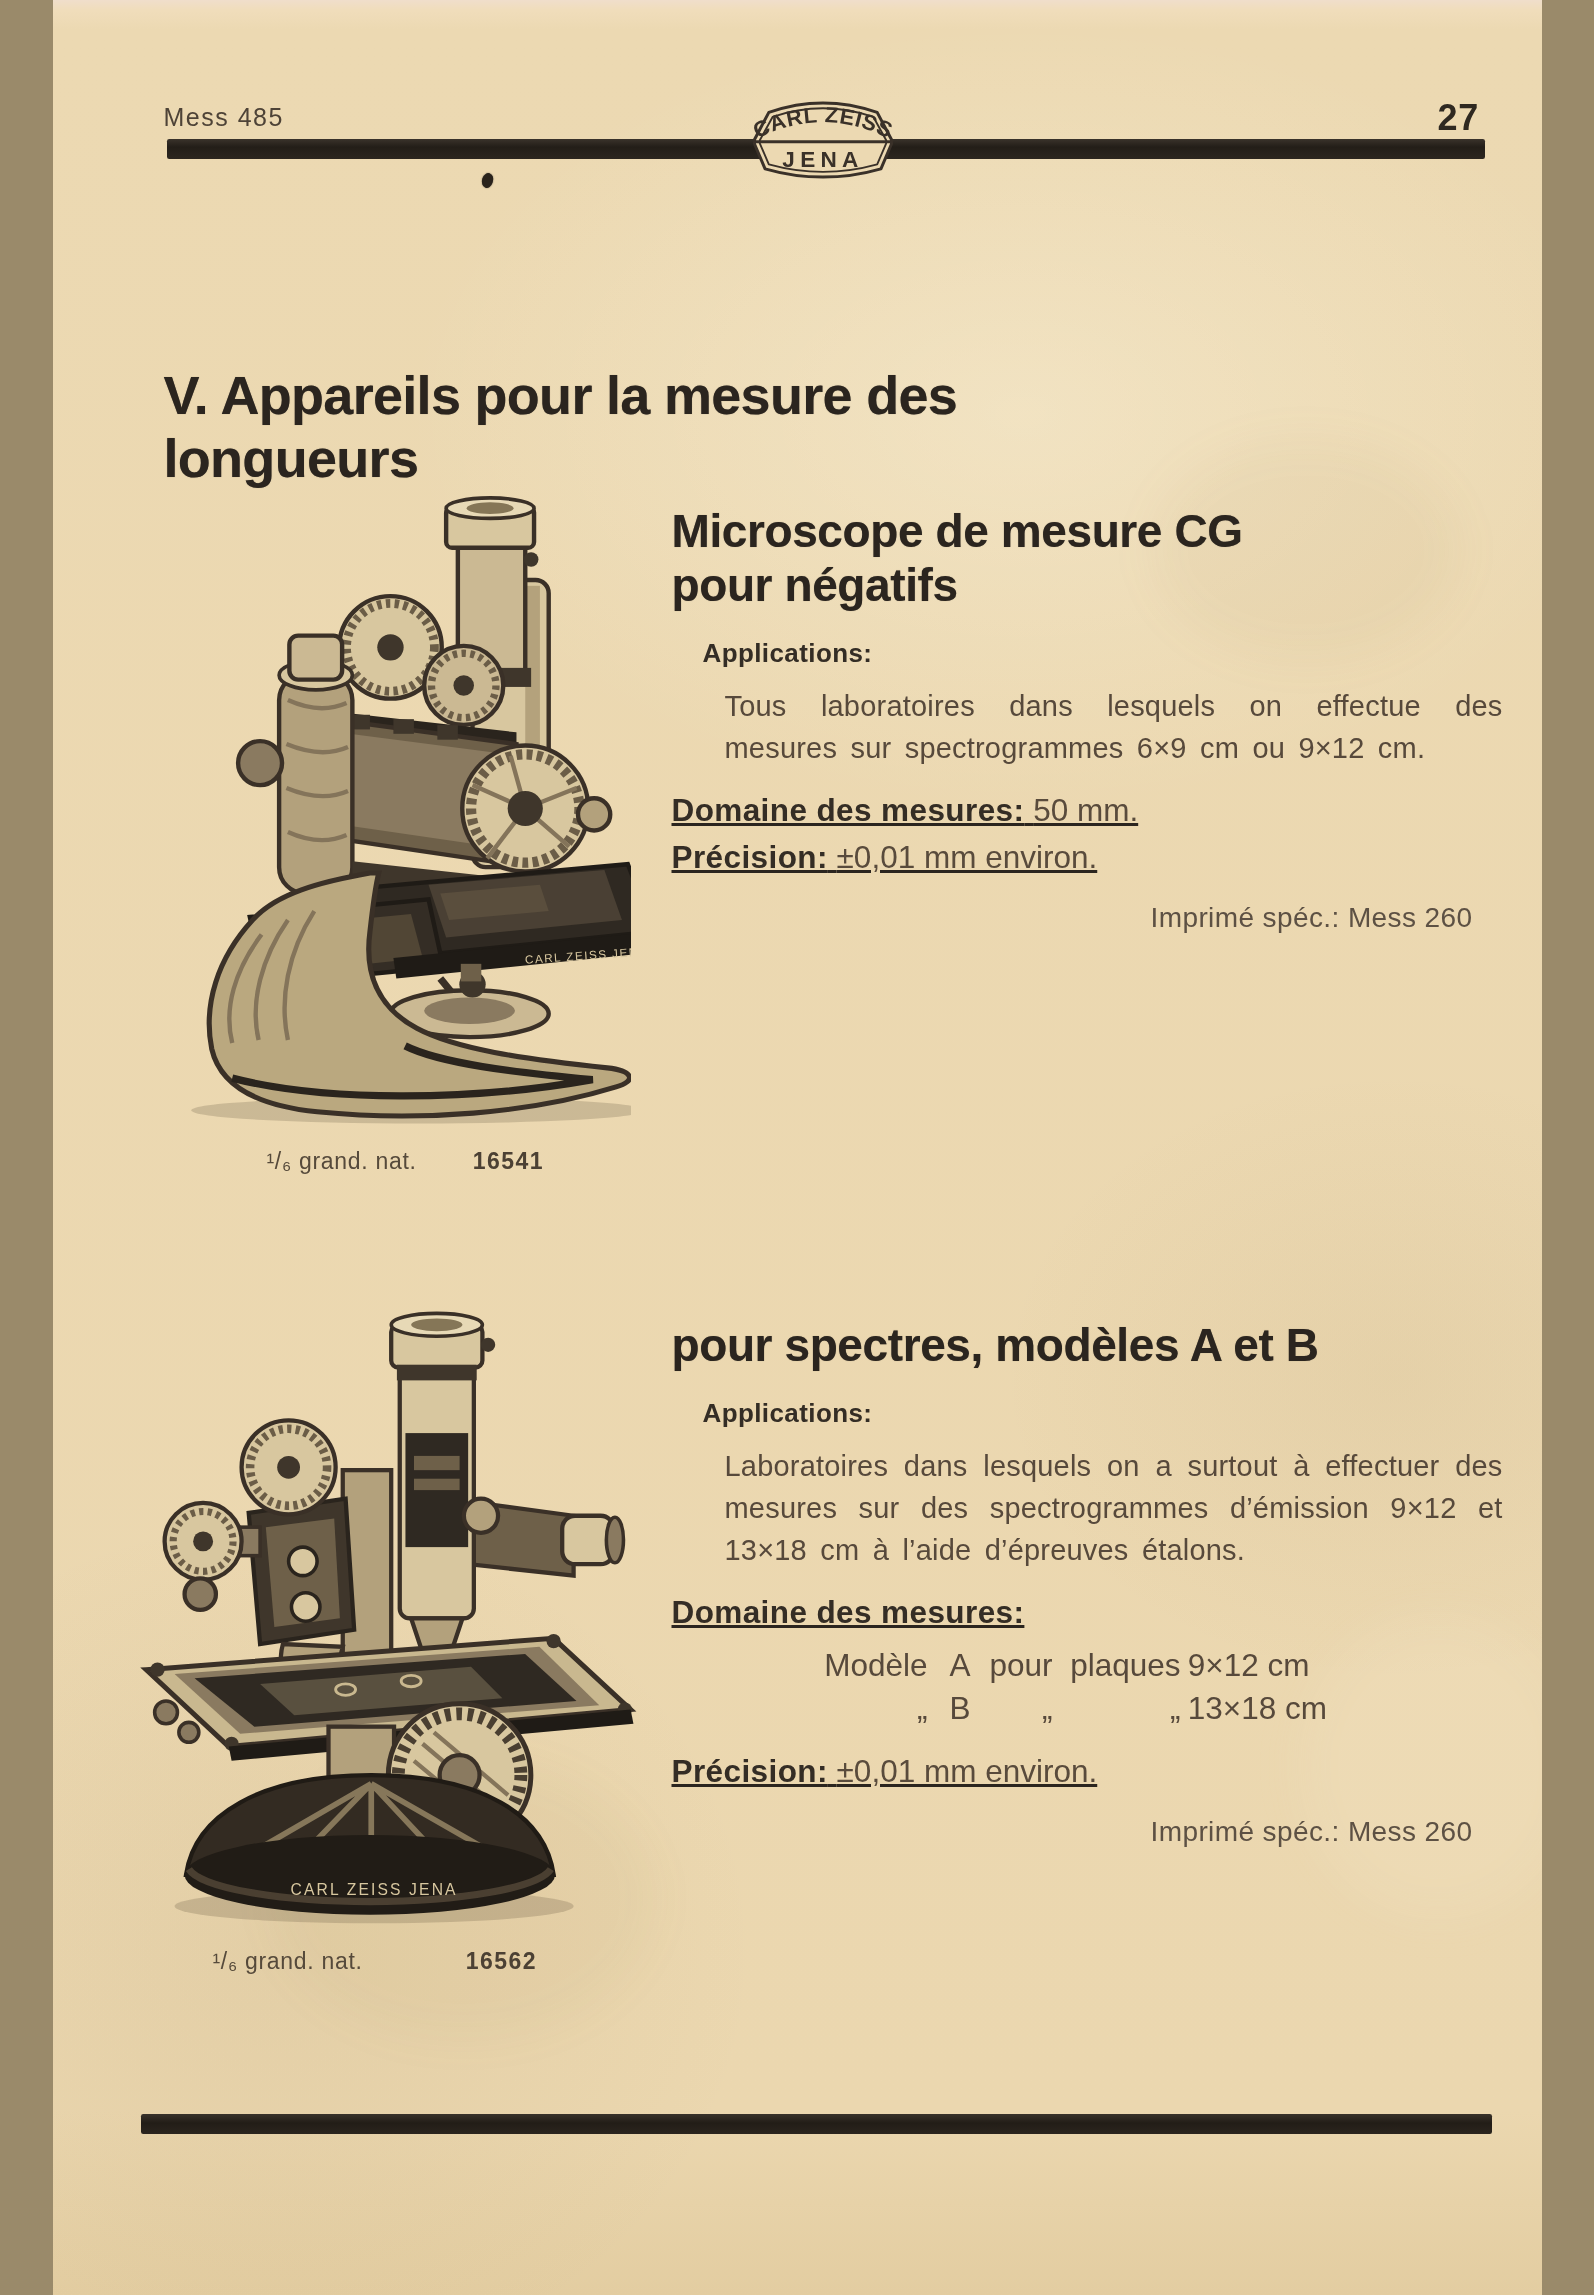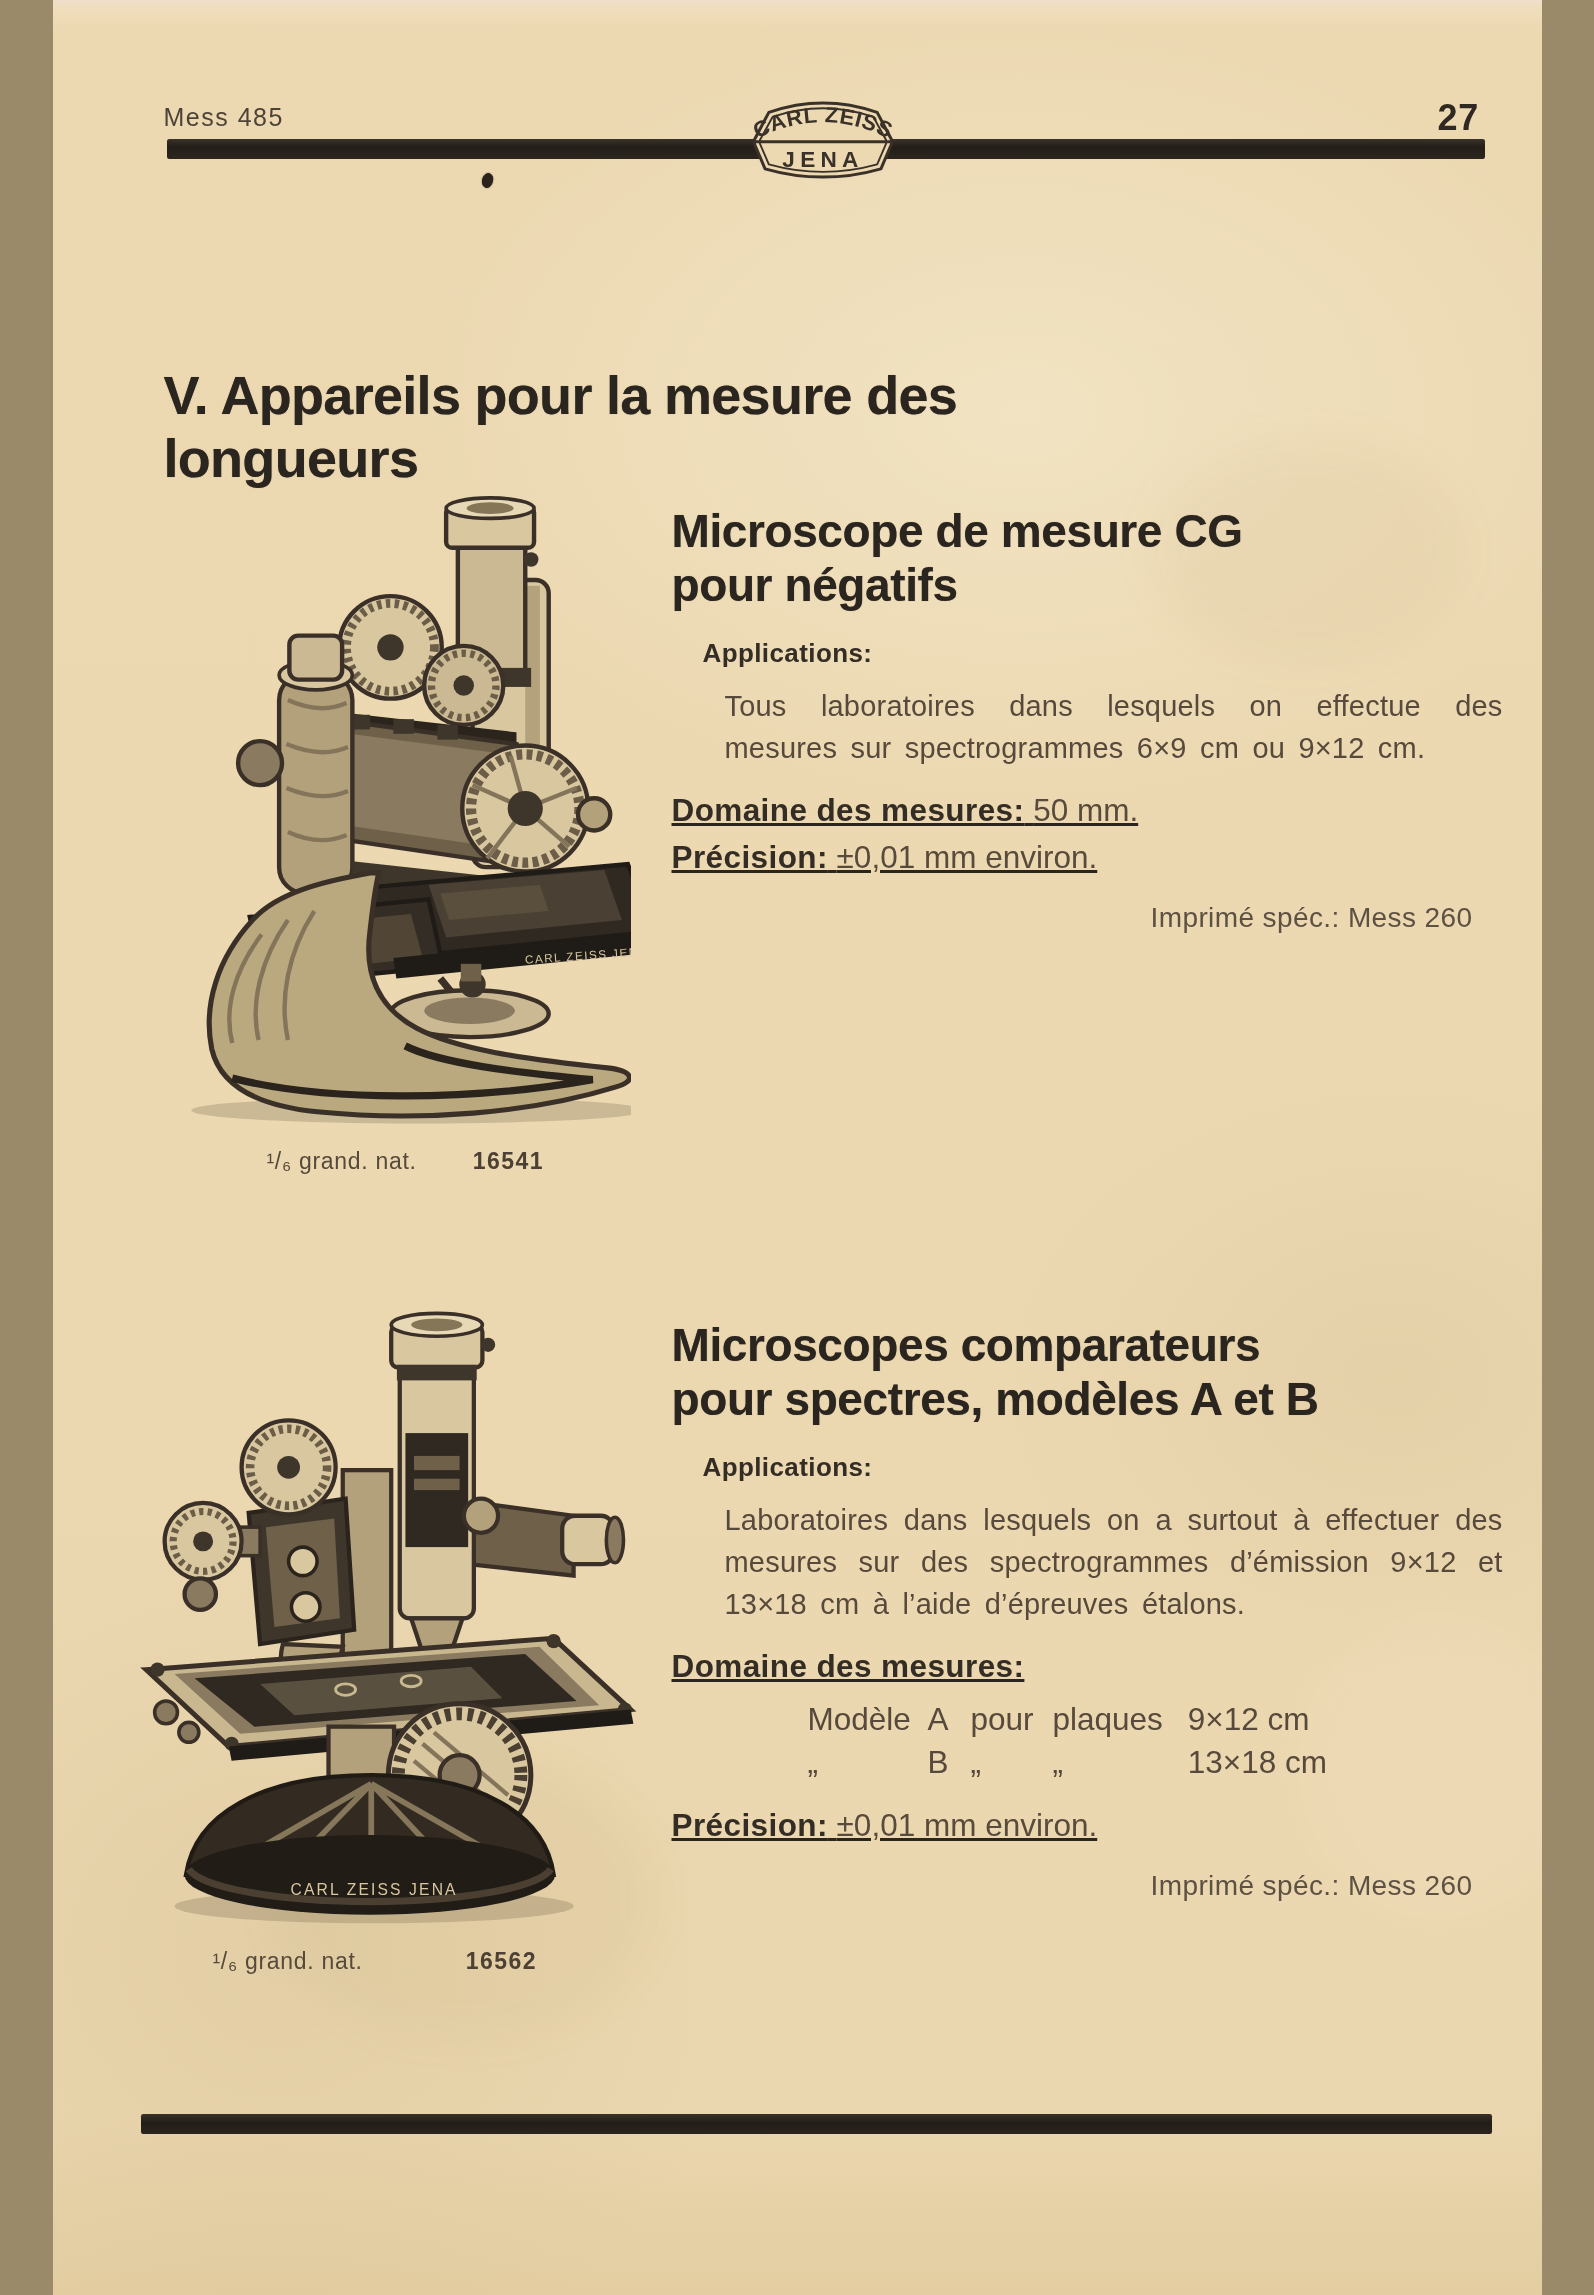--- a/index.html
+++ b/index.html
@@ -59,21 +59,21 @@
   .spec-line{margin-top:22px;font-size:31.5px;line-height:38px;text-decoration:underline;}
   .spec-line + .spec-line{margin-top:8.8px;}
   .lbl{font-weight:700;color:#342d25;letter-spacing:0.4px;}
   .val{color:#594b3c;}
   .imprint{margin-top:26px;padding-right:35px;text-align:right;font-size:28px;color:#5d5144;letter-spacing:0.4px;}
 
   .models{
     display:grid;grid-template-columns:120px 43px 82px 128px 154px;
     margin:13px 0 0 136px;font-size:31.5px;line-height:43px;color:#57493b;
   }
-  .models .cell{text-align:left;}
+  .models .cell{text-align:right;}
   .models .cell.value{text-align:left;padding-left:7.3px;}
 
   .rule-bottom{position:absolute;left:88px;top:2114px;width:1351px;height:20px;background:linear-gradient(180deg,#39322a,#221d17 45%,#2b251e);border-radius:2.2px;}
 
   svg text{font-family:"Liberation Sans","DejaVu Sans",sans-serif;}
 </style>
 </head>
 <body>
 
 <div class="page">
@@ -255,21 +255,20 @@
     <text x="172" y="416" text-anchor="middle" font-size="11" letter-spacing="1.5" fill="#d8c79f">CARL ZEISS JENA</text>
   </svg>
 
   <div class="fig-caption cap2">
     <span class="cap-scale">¹/₆ grand. nat.</span>
     <span class="cap-number">16562</span>
   </div>
 
   <div class="col col2">
     <h2 class="prod-heading">
-      <span>Microscopes comparateurs</span>
       <span>pour spectres, modèles A et B</span>
     </h2>
     <div class="apps-label">Applications:</div>
     <p class="body-text">Laboratoires dans lesquels on a surtout à effectuer des mesures sur des spectrogrammes d’émission 9×12 et 13×18 cm à l’aide d’épreuves étalons.</p>
     <div class="spec-line">
       <span class="lbl">Domaine des mesures:</span>
     </div>
     <div class="models">
       <span class="cell">Modèle</span>
       <span class="cell">A</span>

